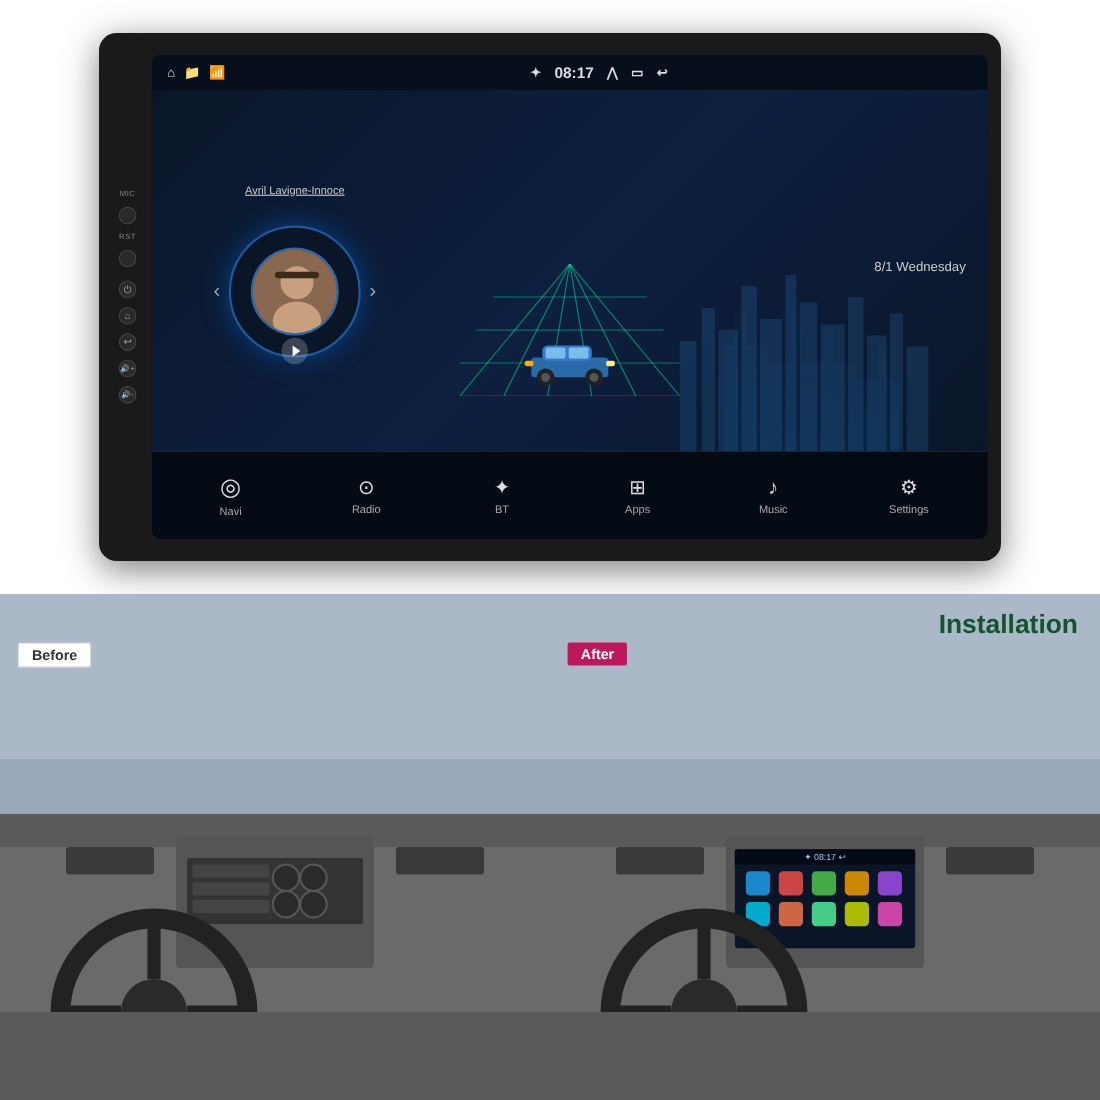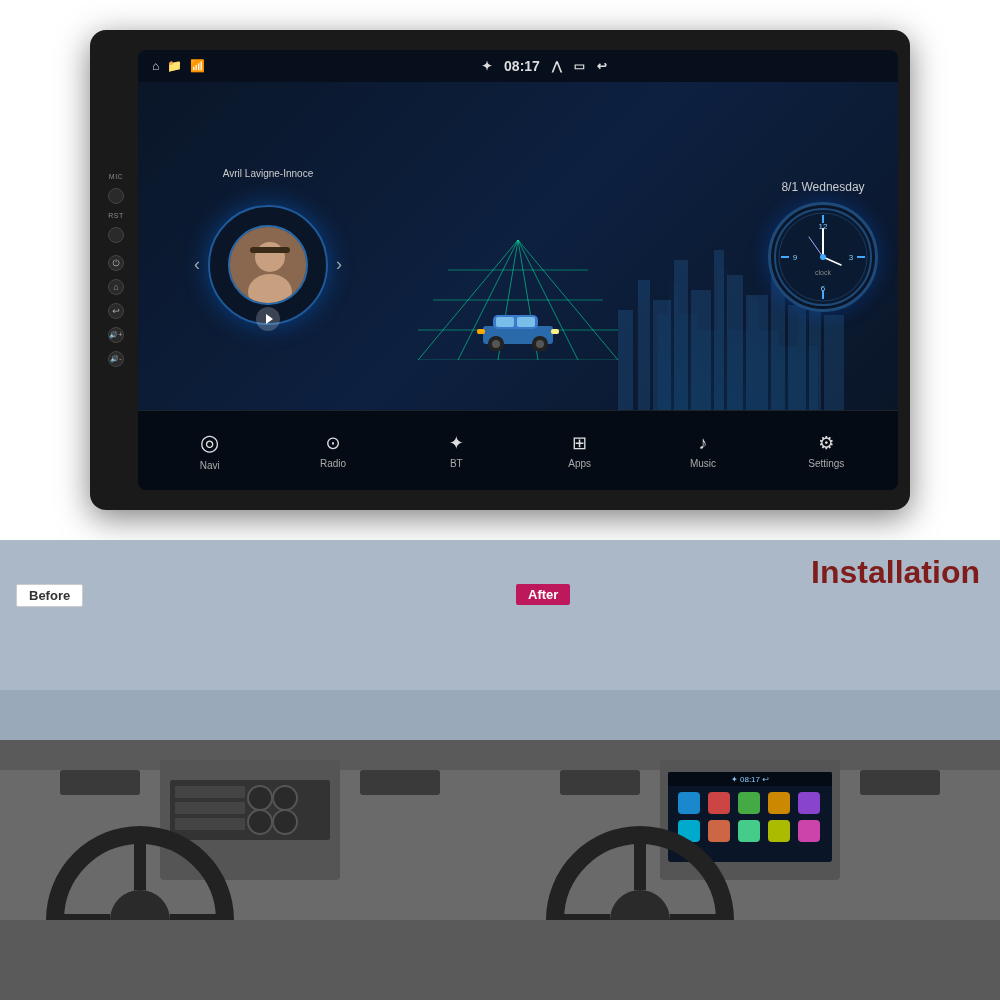--- a/index.html
+++ b/index.html
@@ -292,23 +292,23 @@
     .panel-label-after {
       background: #be185d;
       color: #fff;
       border: none;
     }
 
     .installation-title {
       position: absolute;
       top: 14px;
       right: 20px;
-      font-size: 32px;
+      font-size: 24px;
       font-weight: 900;
-      color: #7f1d1d;
+      color: #14532d;
       z-index: 10;
       font-family: Arial, sans-serif;
     }
 
     
     .car-interior {
       width: 100%;
       height: 100%;
       position: relative;
       overflow: hidden;
@@ -405,21 +405,21 @@
             <line x1="100" y1="0" x2="200" y2="120" stroke="#00ffaa" stroke-width="1" opacity="0.5"></line>
 
             <line x1="30" y1="30" x2="170" y2="30" stroke="#00ffaa" stroke-width="1" opacity="0.4"></line>
             <line x1="15" y1="60" x2="185" y2="60" stroke="#00ffaa" stroke-width="1" opacity="0.4"></line>
             <line x1="0" y1="90" x2="200" y2="90" stroke="#00ffaa" stroke-width="1" opacity="0.4"></line>
             <line x1="0" y1="120" x2="200" y2="120" stroke="#00ffaa" stroke-width="1" opacity="0.3"></line>
           </svg>
         </div>
 
         <div class="music-widget">
-          <div style="color:#ccc;font-size:10px;margin-bottom:26px;">Avril Lavigne-Innoce</div>
+          <div style="color:#ccc;font-size:10px;margin-bottom:26px;text-decoration:underline;">Avril Lavigne-Innoce</div>
           <div class="music-disc-container">
             <span class="nav-arrow">‹</span>
 
             <div style="position:relative;">
 
               <div style="width:120px;height:120px;border-radius:50%;background:radial-gradient(circle, #1a3a5c 0%, #0a1628 50%);border:2px solid #1e5a9a;box-shadow:0 0 25px rgba(0,120,255,0.4);display:flex;align-items:center;justify-content:center;position:relative;">
 
                 <div style="width:80px;height:80px;border-radius:50%;overflow:hidden;border:2px solid #2a6aaa;background:#6a5040;">
                   
                   <svg width="80" height="80" viewBox="0 0 80 80">
@@ -453,44 +453,20 @@
             <circle cx="67" cy="43" r="8" fill="#222"></circle>
             <circle cx="67" cy="43" r="4" fill="#555"></circle>
 
             <rect x="78" y="28" width="8" height="5" rx="2" fill="#ffee88"></rect>
             <rect x="4" y="28" width="8" height="5" rx="2" fill="#ffaa00"></rect>
           </svg>
         </div>
 
         <div class="clock-widget">
           <div class="date-text">8/1 Wednesday</div>
-          <div class="clock-face">
-            <svg width="100" height="100" viewBox="0 0 100 100">
-
-              <circle cx="50" cy="50" r="48" fill="#0a1a30" stroke="#1e4a7a" stroke-width="2"></circle>
-              <circle cx="50" cy="50" r="44" fill="none" stroke="#1a3a60" stroke-width="1"></circle>
-
-              <line x1="50" y1="8" x2="50" y2="16" stroke="#4af" stroke-width="2"></line>
-              <line x1="50" y1="84" x2="50" y2="92" stroke="#4af" stroke-width="2"></line>
-              <line x1="8" y1="50" x2="16" y2="50" stroke="#4af" stroke-width="2"></line>
-              <line x1="84" y1="50" x2="92" y2="50" stroke="#4af" stroke-width="2"></line>
-
-              <text x="50" y="22" text-anchor="middle" fill="#88ccff" font-size="8">12</text>
-              <text x="78" y="53" text-anchor="middle" fill="#88ccff" font-size="8">3</text>
-              <text x="50" y="84" text-anchor="middle" fill="#88ccff" font-size="8">6</text>
-              <text x="22" y="53" text-anchor="middle" fill="#88ccff" font-size="8">9</text>
-
-              <line x1="50" y1="50" x2="50" y2="22" stroke="#fff" stroke-width="2" stroke-linecap="round"></line>
-              <line x1="50" y1="50" x2="68" y2="58" stroke="#fff" stroke-width="1.5" stroke-linecap="round"></line>
-              <line x1="50" y1="50" x2="36" y2="30" stroke="#aaf" stroke-width="1" stroke-linecap="round"></line>
-              <circle cx="50" cy="50" r="3" fill="#4af"></circle>
-
-              <text x="50" y="68" text-anchor="middle" fill="#888" font-size="7">clock</text>
-            </svg>
-          </div>
         </div>
 
       </div>
 
       <div class="bottom-nav">
         <div class="nav-item">
           <span class="nav-item-icon">◎</span>
           <span class="nav-item-label">Navi</span>
         </div>
         <div class="nav-item">

